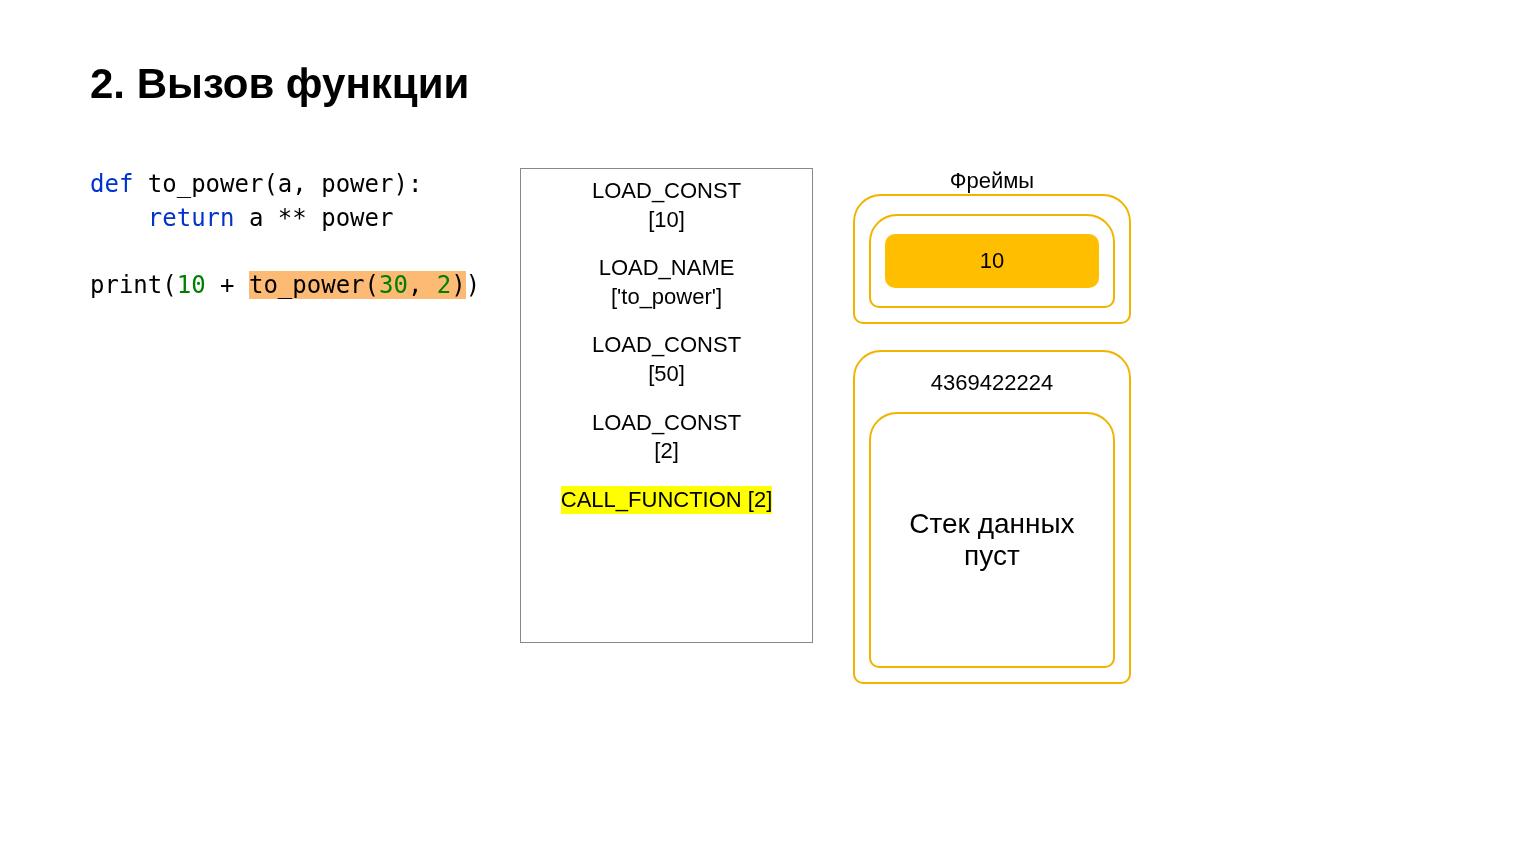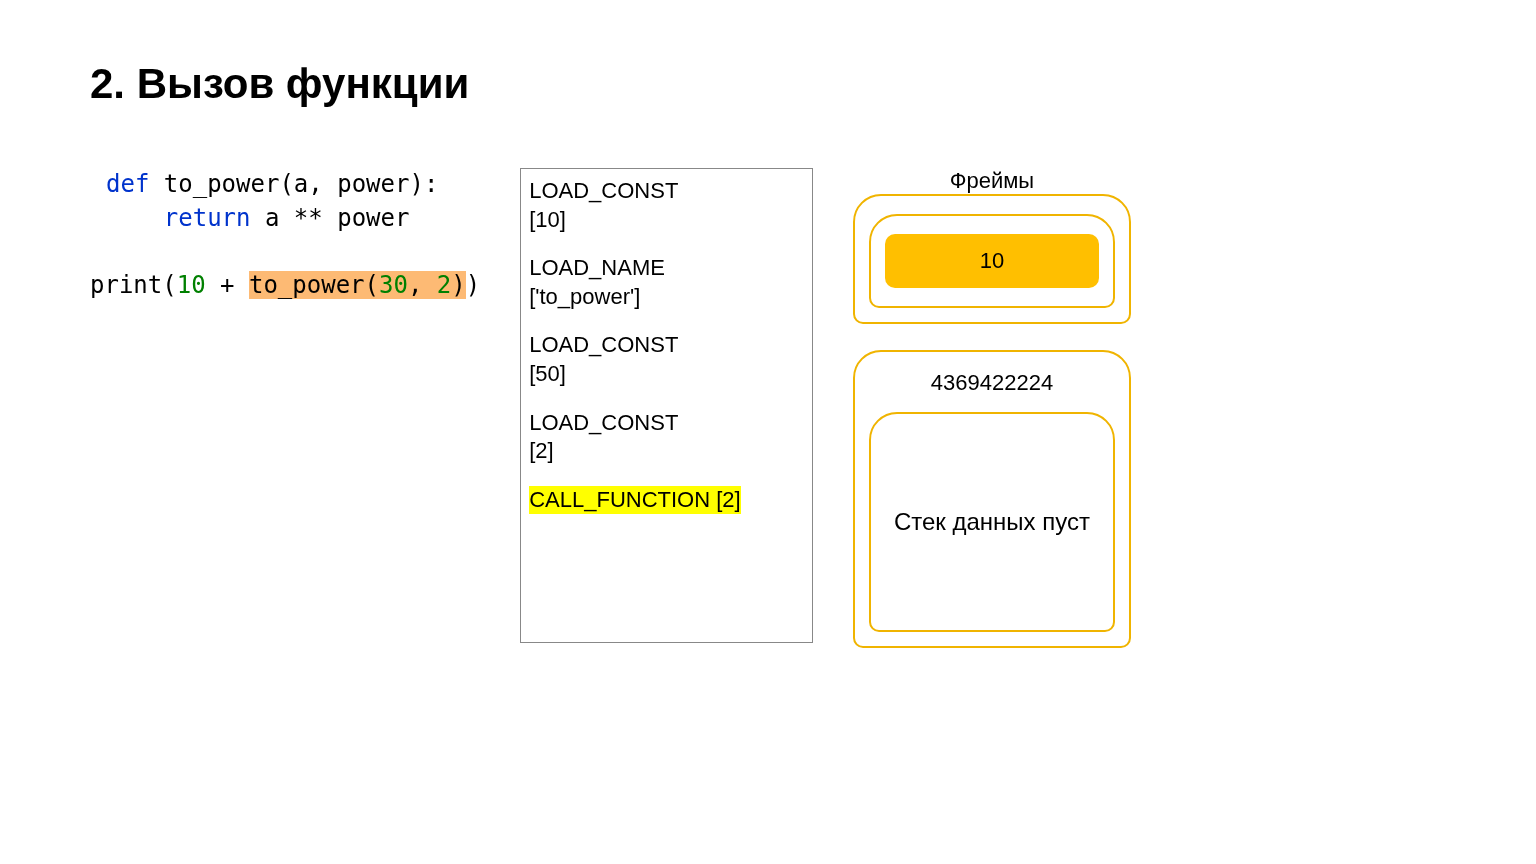--- a/index.html
+++ b/index.html
@@ -29,32 +29,32 @@
   .col-bytecode { width: 400px; }
   .col-frames { width: 380px; margin-left: auto; }
 
   pre.code {
     font-family: "Menlo","Consolas","DejaVu Sans Mono",monospace;
     font-size: 24px;
     line-height: 1.4;
     margin: 0;
     white-space: pre;
   }
-  .kw { color: #0033cc; margin-left: 16px; }
+  .kw { color: #0033cc; }
   .num { color: #008000; }
   .hl-code { background: #fdba74; }
 
   .bytecode-box {
     border: 1px solid #888;
     padding: 8px 8px 40px 8px;
     font-size: 22px;
     line-height: 1.3;
     min-height: 475px;
   }
-  .op-group { margin-bottom: 20px; }
+  .op-group { margin-bottom: 20px; text-align: center; }
   .op-name { }
   .op-arg { }
   .hl-op { background: #ffff00; display:inline-block; }
 
   .frames-label {
     text-align: center;
     font-size: 22px;
   }
 
   .frame-outer {
@@ -81,21 +81,21 @@
   .stack-item {
     background: #ffbf00;
     border-radius: 10px;
     text-align: center;
     font-size: 22px;
     padding: 14px 0;
     margin: 4px 0;
   }
   .stack-empty {
     text-align: center;
-    font-size: 24px;
+    font-size: 28px;
     padding: 80px 0;
   }
 </style>
 </head>
 <body>
 
 <div class="slide">
   <h1 class="title">2. Вызов функции</h1>
 
   <div class="columns">

